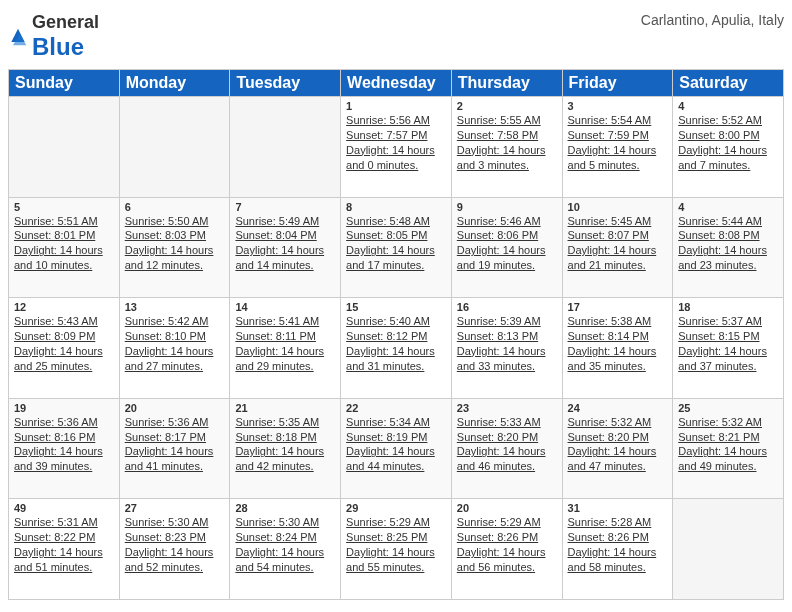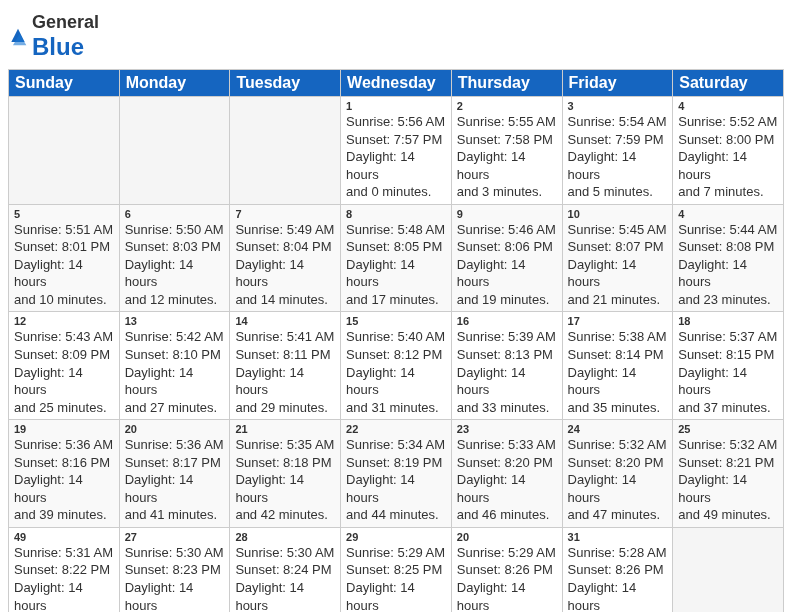--- a/index.html
+++ b/index.html
@@ -82,23 +82,24 @@
       background: #f5f5f5;
     }
     .day-num {
       font-size: 11px;
       font-weight: bold;
       color: #333;
       display: block;
       margin-bottom: 1px;
     }
     .day-info {
-      font-size: 13px;
+      font-size: 11px;
       line-height: 1.35;
       color: #333;
+      text-decoration: underline;
     }
     tr:nth-child(even) td:not(.empty) {
       background: #f9f9f9;
     }
   </style>
 </head>
 <body>
 
 <div class="page">
   <div class="header">
@@ -106,20 +107,21 @@
       <svg class="logo-icon" viewBox="0 0 24 24">
         <polygon points="12,2 20,18 4,18" fill="#1565c0"></polygon>
         <polygon points="14,8 22,22 6,22" fill="#1976d2" opacity="0.6"></polygon>
       </svg>
       <div>
         <span class="logo-text-general">General</span><br>
         <span class="logo-text-blue">Blue</span>
       </div>
     </div>
     <div class="title-area">
+      <div class="subtitle">Carlantino, Apulia, Italy</div>
     </div>
   </div>
 
   <table class="calendar">
     <thead>
       <tr>
         <th>Sunday</th>
         <th>Monday</th>
         <th>Tuesday</th>
         <th>Wednesday</th>

